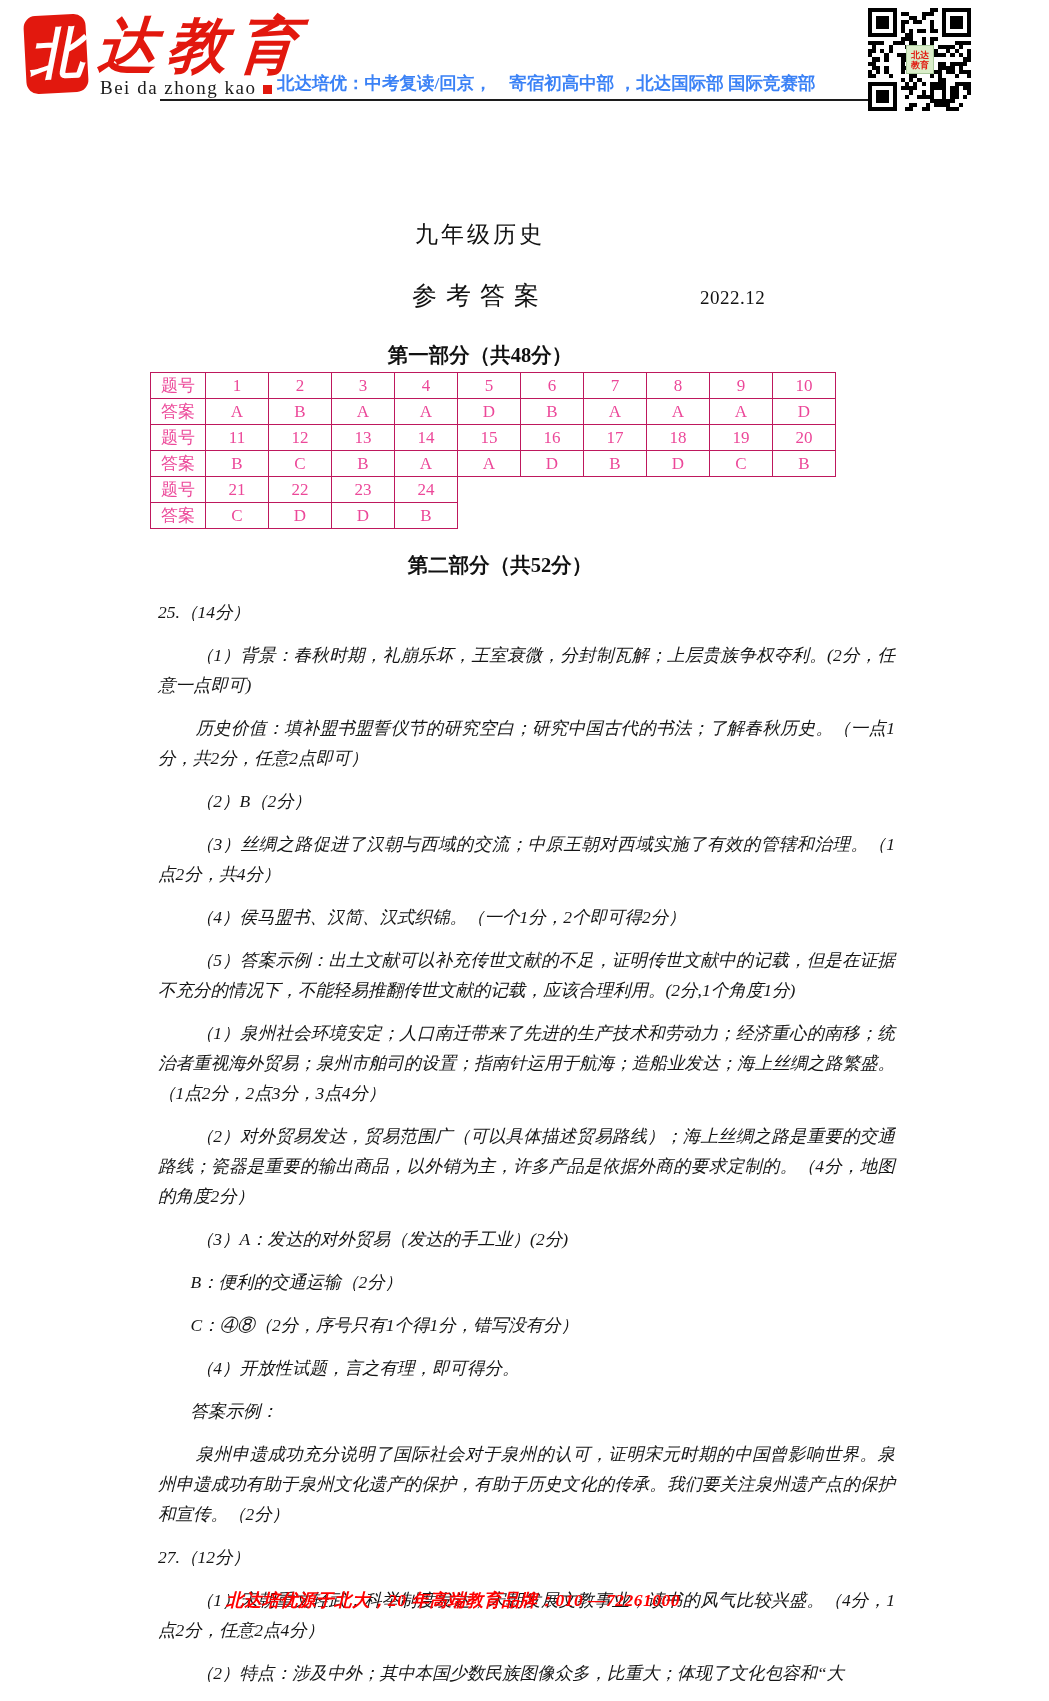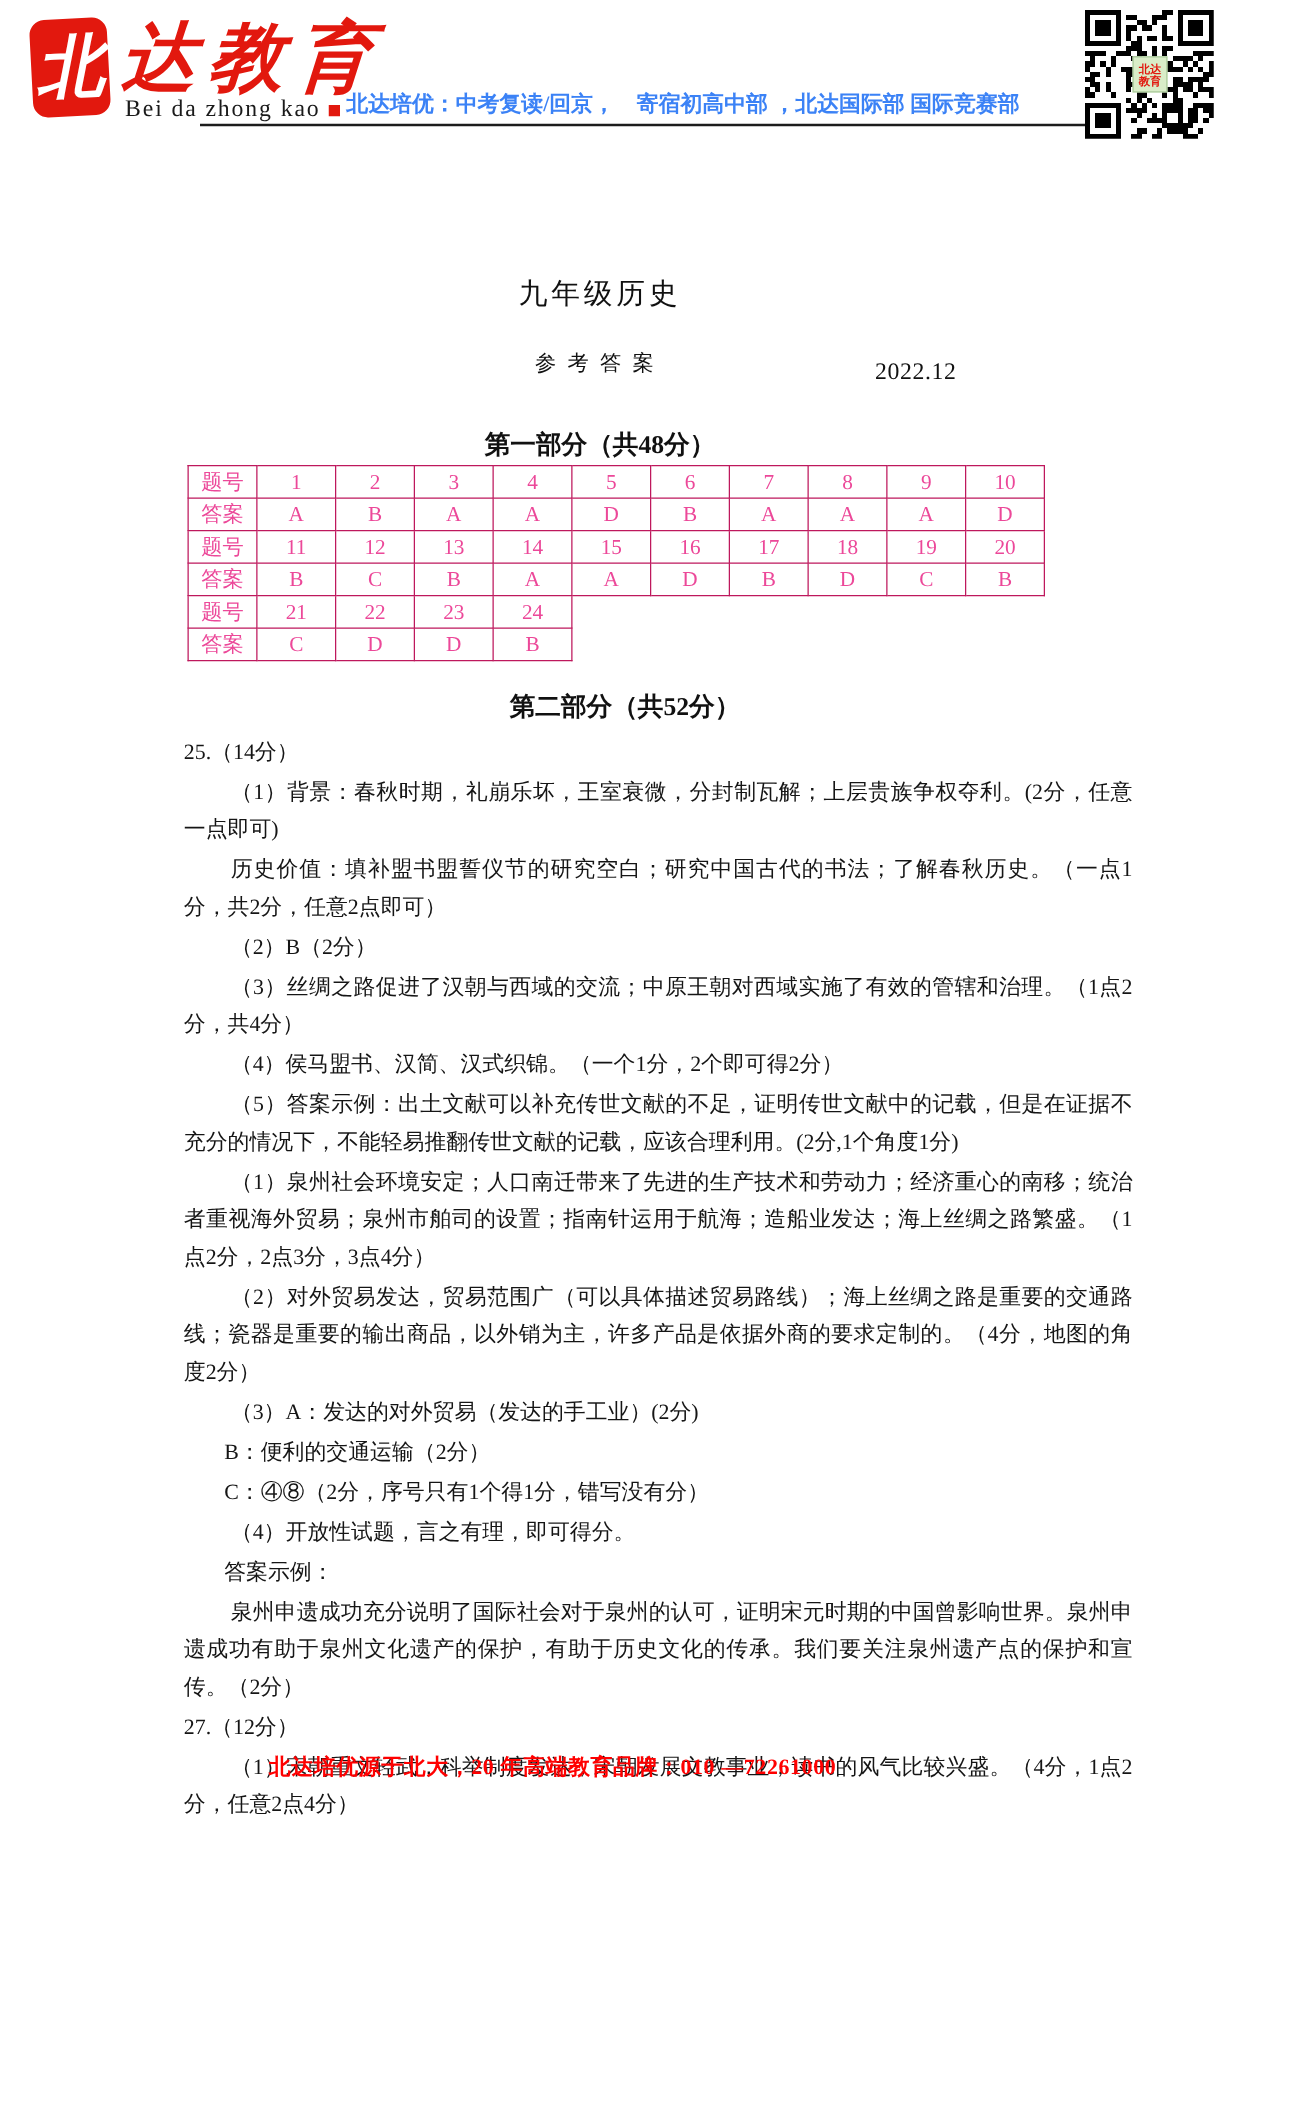--- a/index.html
+++ b/index.html
@@ -82,21 +82,21 @@
     position: absolute; top: 219px; left: 0; width: 960px;
     text-align: center;
     font-family: "Liberation Sans", "DejaVu Sans", sans-serif;
     font-size: 23px; font-weight: 500; letter-spacing: 3px;
     color: #111;
   }
   .doc-title {
     position: absolute; top: 279px; left: 0; width: 960px;
     text-align: center;
     font-family: Liberation Serif, serif;
-    font-size: 17px; font-weight: 500; letter-spacing: 9px;
+    font-size: 25px; font-weight: 500; letter-spacing: 9px;
     color: #111;
   }
   .doc-date {
     position: absolute; top: 287px; left: 700px;
     font-size: 19px; letter-spacing: 0.5px;
     font-family: "Liberation Serif", "DejaVu Serif", serif;
     color: #111;
   }
   .part-heading {
     position: absolute; left: 0; width: 960px;
@@ -123,21 +123,21 @@
     color: #ec4899;
   }
 
   
   .answers-body {
     position: absolute; left: 145px; top: 584px; width: 763px;
     font-size: 17.5px; line-height: 30px;
     text-align: justify;
     color: #151515;
   }
-  .answers-body p { margin: 2px; }
+  .answers-body p { margin: 13px; font-style: italic; }
   .answers-body p.head   { text-indent: 0; }
   .answers-body p.indent { text-indent: 2.15em; }
   .answers-body p.sub    { text-indent: 1.85em; }
   .wm-holder { position: relative; }
   .watermark {
     position: absolute; left: 68px; top: 0;
     font-weight: bold; font-size: 17.5px;
     letter-spacing: 0.5px;
     white-space: nowrap;
     font-family: "Liberation Serif", "DejaVu Serif", serif;
@@ -485,15 +485,16 @@
       <p class="indent"><span>（1）泉州社会环境安定；人口南迁带来了先进的生产技术和劳动力；经济重心的南移；统治者重视海外贸易；泉州市舶司的设置；指南针运用于航海；造船业发达；海上丝绸之路繁盛。（1点2分，2点3分，3点4分）</span></p>
       <p class="indent"><span>（2）对外贸易发达，贸易范围广（可以具体描述贸易路线）；海上丝绸之路是重要的交通路线；瓷器是重要的输出商品，以外销为主，许多产品是依据外商的要求定制的。（4分，地图的角度2分）</span></p>
       <p class="indent"><span>（3）A：发达的对外贸易（发达的手工业）(2分)</span></p>
       <p class="sub"><span>B：便利的交通运输（2分）</span></p>
       <p class="sub"><span>C：④⑧（2分，序号只有1个得1分，错写没有分）</span></p>
       <p class="indent"><span>（4）开放性试题，言之有理，即可得分。</span></p>
       <p class="sub"><span>答案示例：</span></p>
       <p class="indent"><span>泉州申遗成功充分说明了国际社会对于泉州的认可，证明宋元时期的中国曾影响世界。泉州申遗成功有助于泉州文化遗产的保护，有助于历史文化的传承。我们要关注泉州遗产点的保护和宣传。（2分）</span></p>
       <p class="head"><span>27.（12分）</span></p>
       <p class="indent wm-holder"><span>（1）宋朝重文轻武，科举制度发达，宋朝发展文教事业，读书的风气比较兴盛。（4分，1点2分，任意2点4分）</span><span class="watermark" style="color: rgb(255, 0, 0);">北达培优源于北大，20 年高端教育品牌：010 —72261000</span></p>
+      <p class="indent"><span>（2）特点：涉及中外；其中本国少数民族图像众多，比重大；体现了文化包容和“大</span></p>
     </div>
 
 </div>
 
 </body></html>

